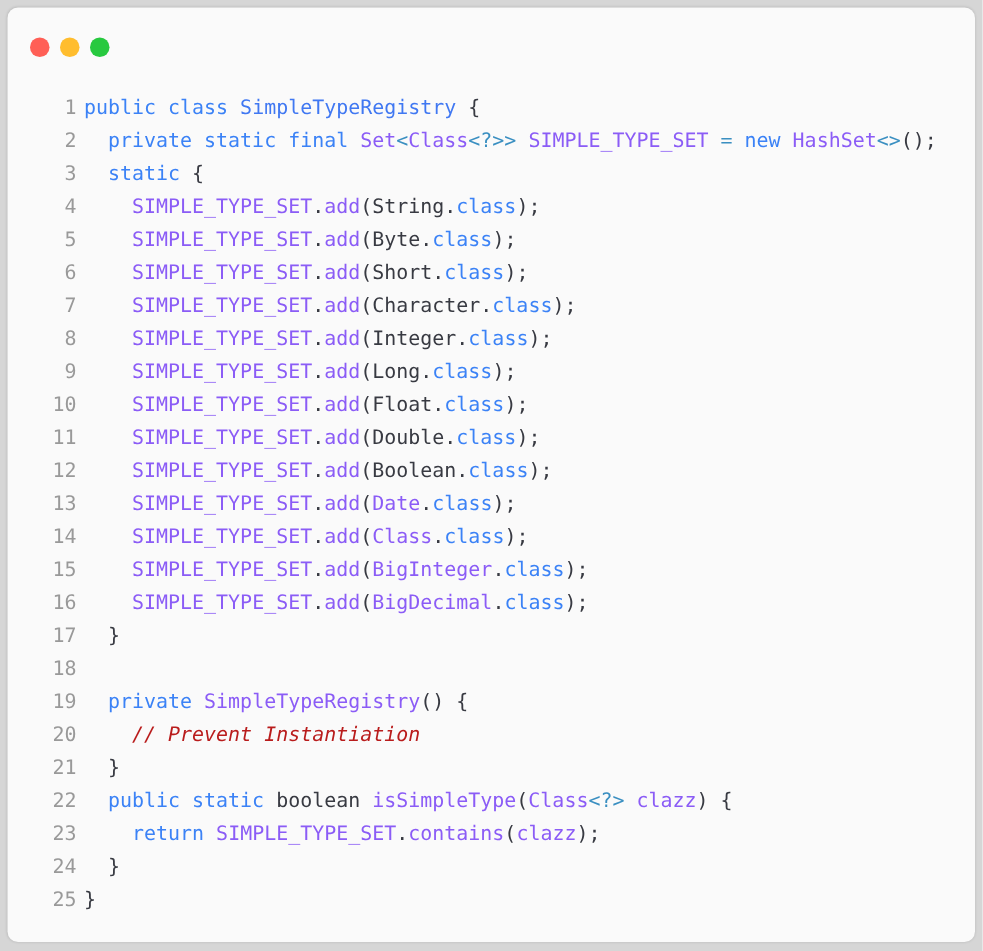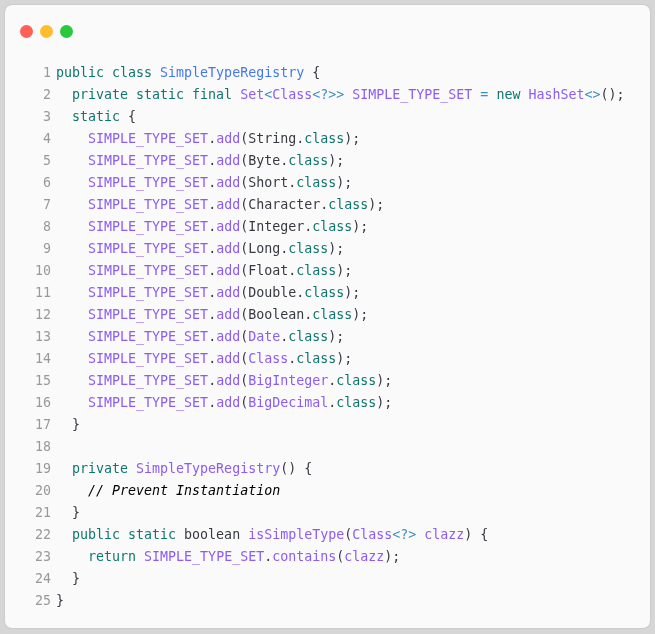--- a/index.html
+++ b/index.html
@@ -24,25 +24,25 @@
     left: 24px; top: 57px;
     font-family: "DejaVu Sans Mono", "Liberation Mono", monospace;
     font-size: 13.3px;
     line-height: 22px;
     color: #383a42;
     white-space: pre;
   }
   .line { display: flex; height: 22px; }
   .ln { width: 22px; text-align: right; color: #999; padding-right: 5px; flex: none; }
   .txt { white-space: pre; }
-  .kw { color: #0f766e; }
+  .kw { color: #3b82f6; }
   .cls { color: #4078f2; }
   .id { color: #8b5cf6; }
   .gen { color: #3a8fc1; }
-  .cm { color: #000000; font-style: italic; }
+  .cm { color: #b91c1c; font-style: italic; }
   .pl { color: #383a42; }
 </style>
 </head>
 <body>
 
 <div class="card">
   <div class="dots">
     <span class="dot" style="background: rgb(255, 95, 86);"></span>
     <span class="dot" style="background: rgb(255, 189, 46);"></span>
     <span class="dot" style="background: rgb(39, 201, 63);"></span>

